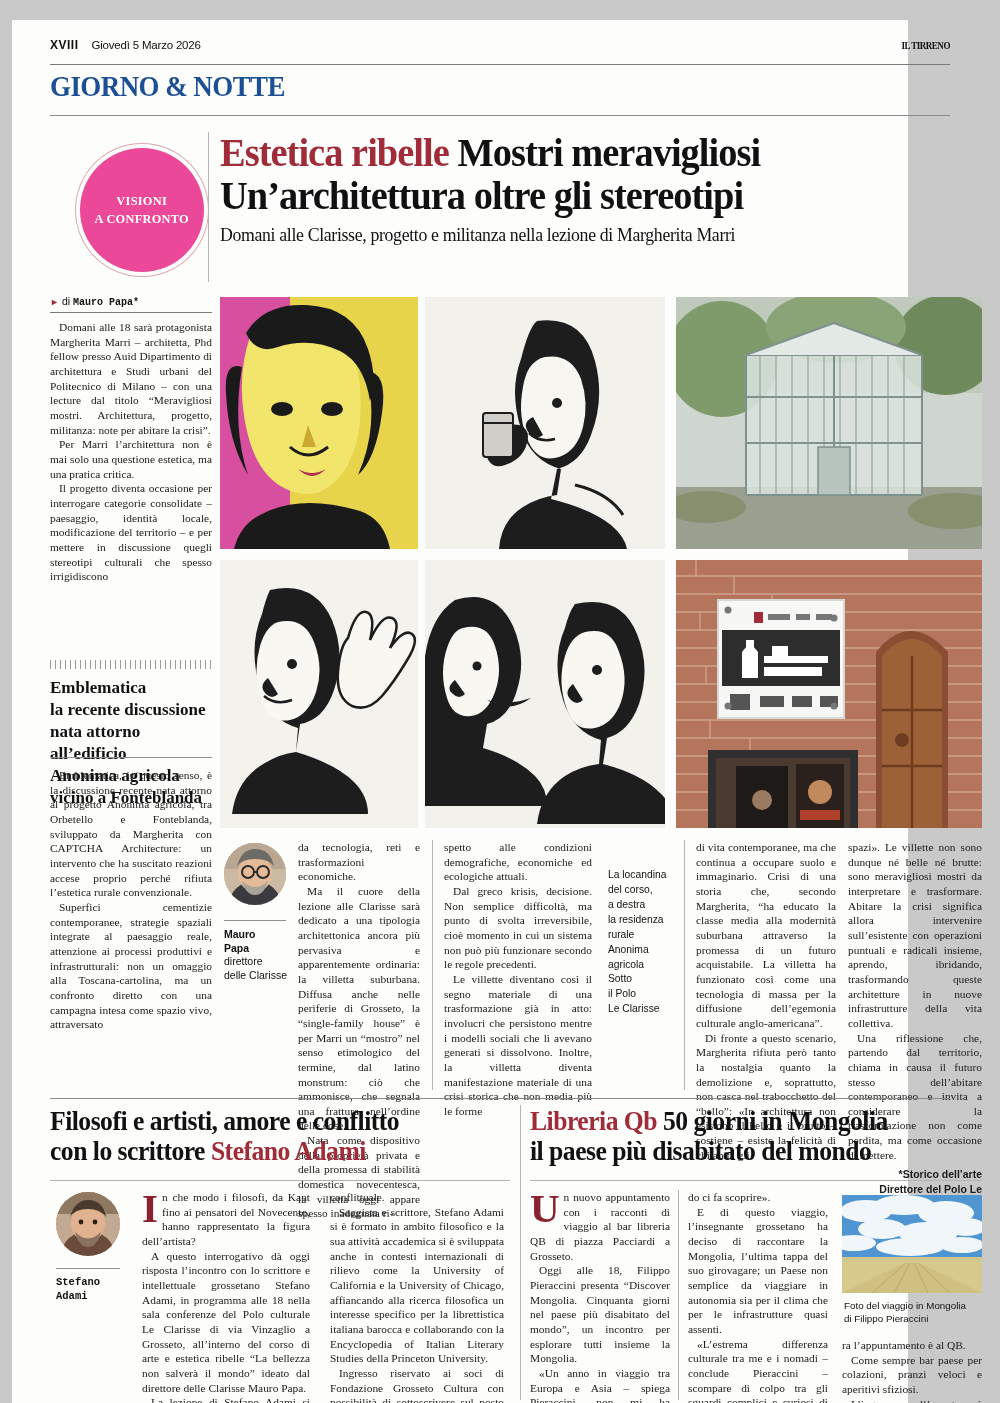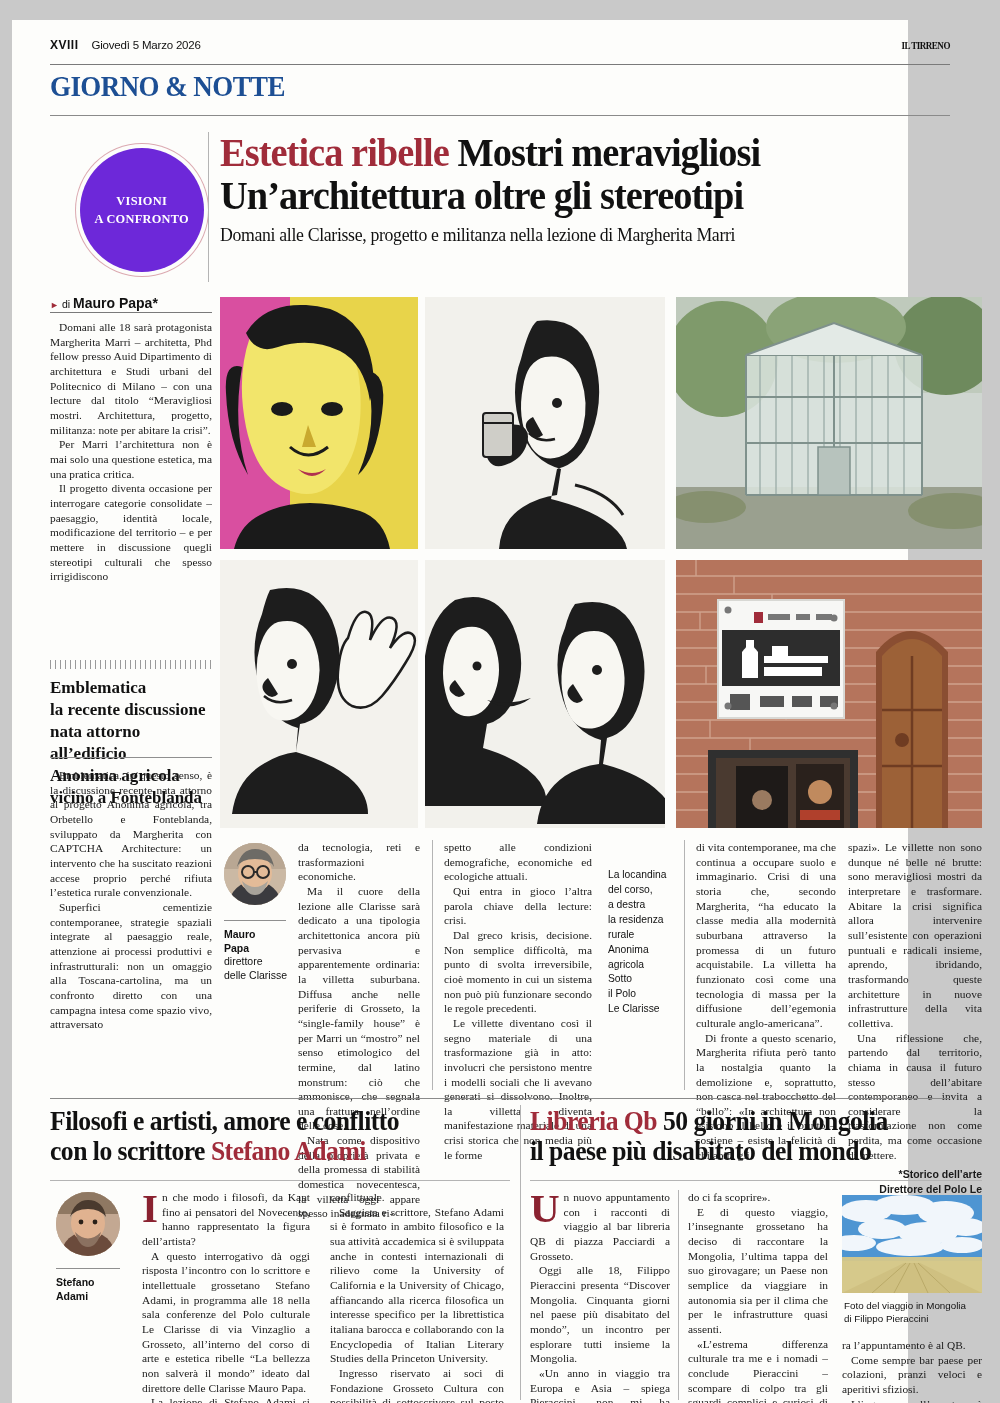--- a/index.html
+++ b/index.html
@@ -40,21 +40,21 @@
   
   .section-title{
     position:absolute;left:38px;top:50px;
     font-family:"Liberation Serif",serif;
     font-weight:bold;font-size:29px;color:#1d4f94;
     letter-spacing:-.6px;transform:scaleX(.93);transform-origin:left center;
   }
   
   .badge{
     position:absolute;left:68px;top:128px;width:124px;height:124px;
-    border-radius:50%;background:#6d28d9;color:#fff;
+    border-radius:50%;background:#ec4899;color:#fff;
     display:flex;flex-direction:column;align-items:center;justify-content:center;
     box-shadow:0 0 0 4px #fdfdfb, 0 0 0 5px #dba9b0;
     text-align:center;
   }
   .badge span{
     display:block;font-family:"Liberation Serif",serif;font-weight:bold;
     font-size:13px;letter-spacing:.3px;line-height:1.35;
     transform:scaleX(.95);
   }
   
@@ -73,21 +73,21 @@
   .hl-sub{
     font-family:"Liberation Serif",serif;
     font-size:18.5px;color:#111;margin-top:7px;letter-spacing:-.35px;
     transform:scaleX(.96);transform-origin:left center;white-space:nowrap;
   }
   
   .byline{
     position:absolute;left:38px;top:275px;
     font-family:"Liberation Sans",sans-serif;font-size:10.5px;color:#111;
   }
-  .byline b{font-size:14px;}
+  .byline b{font-size:10px;font-family:Liberation Mono, monospace;}
   .tri{color:#a02c3a;font-size:9px;margin-right:3px;}
   
   .col{
     position:absolute;
     font-family:"Liberation Serif",serif;
     font-size:11.4px;line-height:1.285;
     text-align:justify;color:#1a1a1a;
     hyphens:auto;-webkit-hyphens:auto;
   }
   .col p{margin:0;text-indent:9px;}
@@ -358,21 +358,20 @@
 
   <div class="col" style="left:286px;top:820px;width:122px;">
     <p class="noind">da tecnologia, reti e trasformazioni economiche.</p>
     <p>Ma il cuore della lezione alle Clarisse sarà dedicato a una tipologia architettonica ancora più pervasiva e apparentemente ordinaria: la villetta suburbana. Diffusa anche nelle periferie di Grosseto, la “single-family house” è per Marri un “mostro” nel senso etimologico del termine, dal latino monstrum: ciò che ammonisce, che segnala una frattura nell’ordine delle cose.</p>
     <p>Nata come dispositivo della proprietà privata e della promessa di stabilità domestica novecentesca, la villetta oggi appare spesso inadeguata ri-</p>
   </div>
   <div class="vline" style="left:420px;top:820px;height:250px;"></div>
 
   <div class="col" style="left:432px;top:820px;width:148px;">
     <p class="noind">spetto alle condizioni demografiche, economiche ed ecologiche attuali.</p>
-    <p>Qui entra in gioco l’altra parola chiave della lecture: crisi.</p>
     <p>Dal greco krisis, decisione. Non semplice difficoltà, ma punto di svolta irreversibile, cioè momento in cui un sistema non può più funzionare secondo le regole precedenti.</p>
     <p>Le villette diventano così il segno materiale di una trasformazione già in atto: involucri che persistono mentre i modelli sociali che li avevano generati si dissolvono. Inoltre, la villetta diventa manifestazione materiale di una crisi storica che non media più le forme</p>
   </div>
 
   <div class="sidecap" style="left:596px;top:820px;width:66px;white-space:pre-line;margin-top:28px;">La locandina
 del corso,
 a destra
 la residenza
 rurale
 Anonima
@@ -413,21 +412,21 @@
       <rect width="64" height="22" fill="#8f7862"></rect>
       <ellipse cx="32" cy="64" rx="27" ry="25" fill="#6b4b3c"></ellipse>
       <ellipse cx="32" cy="31" rx="17" ry="19" fill="#e0b290"></ellipse>
       <path d="M14 25 q5 -17 18 -17 q15 0 18 17 q-6 -8 -18 -8 q-13 0 -18 8Z" fill="#4a3a2e"></path>
       <path d="M19 40 q13 13 26 0 q-4 15 -13 15 q-9 0 -13 -15Z" fill="#8b7160"></path>
       <circle cx="25" cy="30" r="2.4" fill="#2a2018"></circle>
       <circle cx="39" cy="30" r="2.4" fill="#2a2018"></circle>
     </svg>
   </div>
   <div class="cap-rule" style="left:44px;top:1248px;width:64px;"></div>
-  <div class="photo-cap" style="left:44px;top:1256px;width:70px;white-space:pre-line;font-weight:bold;">Stefano
+  <div class="photo-cap" style="left:44px;top:1256px;width:70px;white-space:pre-line;font-weight:bold;font-family:Liberation Mono, monospace;">Stefano
 Adami</div>
 
   <div class="col" style="left:130px;top:1170px;width:168px;">
     <p class="noind dropcap">In che modo i filosofi, da Kant fino ai pensatori del Novecento, hanno rappresentato la figura dell’artista?</p>
     <p>A questo interrogativo dà oggi risposta l’incontro con lo scrittore e intellettuale grossetano Stefano Adami, in programma alle 18 nella sala conferenze del Polo culturale Le Clarisse di via Vinzaglio a Grosseto, all’interno del corso di arte e estetica ribelle “La bellezza non salverà il mondo” ideato dal direttore delle Clarisse Mauro Papa.</p>
     <p>La lezione di Stefano Adami si intitola “Pensatori e artisti: amore e/o guerra” e si propone come una riflessione articolata sul rapporto tra pensiero e creazione artistica, indagato nella sua dimensione tanto dialogica quanto</p>
   </div>
   <div class="col" style="left:318px;top:1170px;width:174px;">
     <p class="noind">conflittuale.</p>
     <p>Saggista e scrittore, Stefano Adami si è formato in ambito filosofico e la sua attività accademica si è sviluppata anche in contesti internazionali di rilievo come la University of California e la University of Chicago, affiancando alla ricerca filosofica un interesse specifico per la librettistica italiana barocca e collaborando con la Encyclopedia of Italian Literary Studies della Princeton University.</p>

